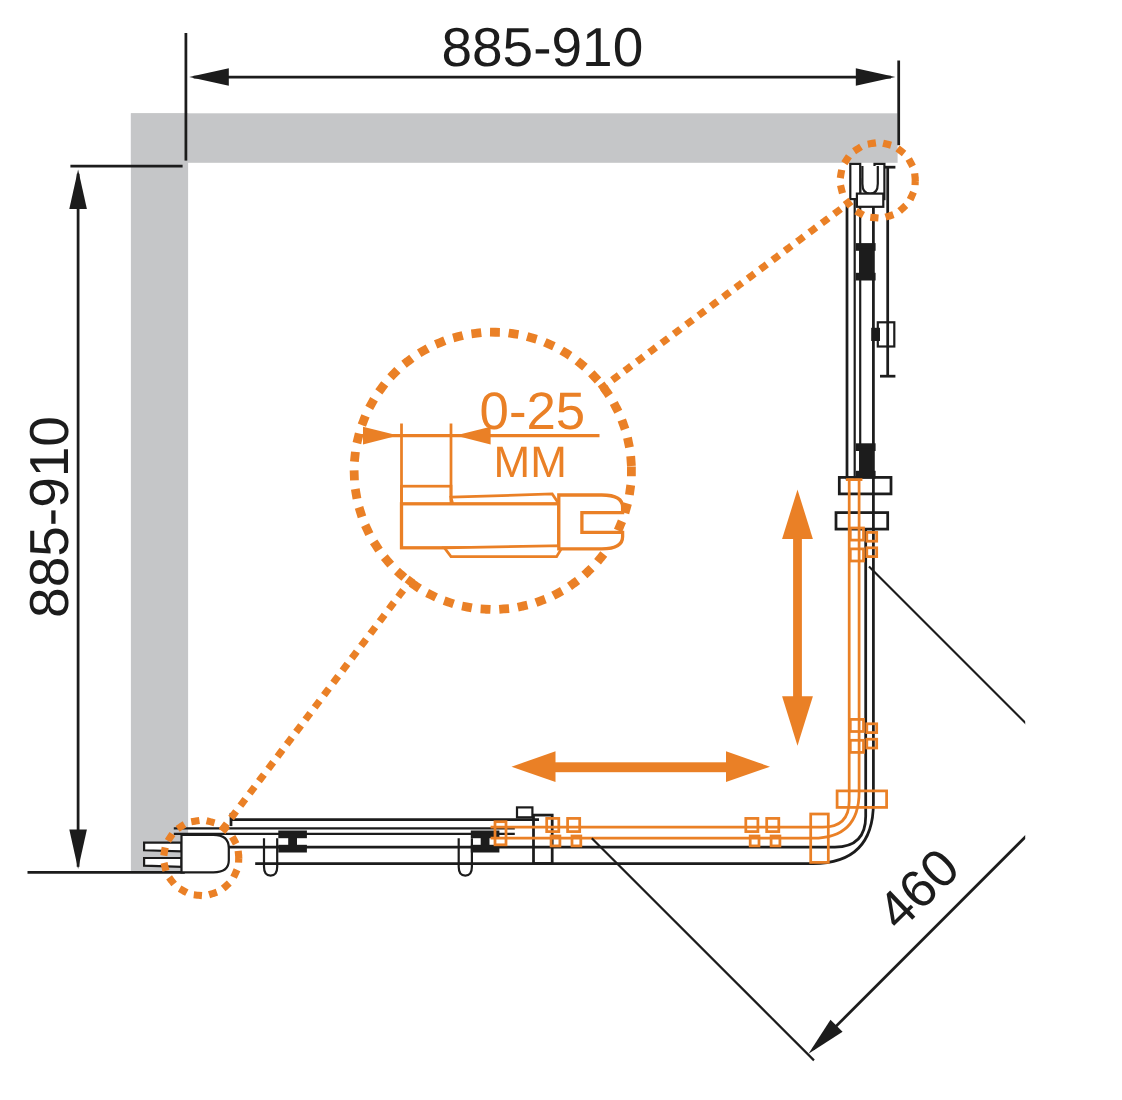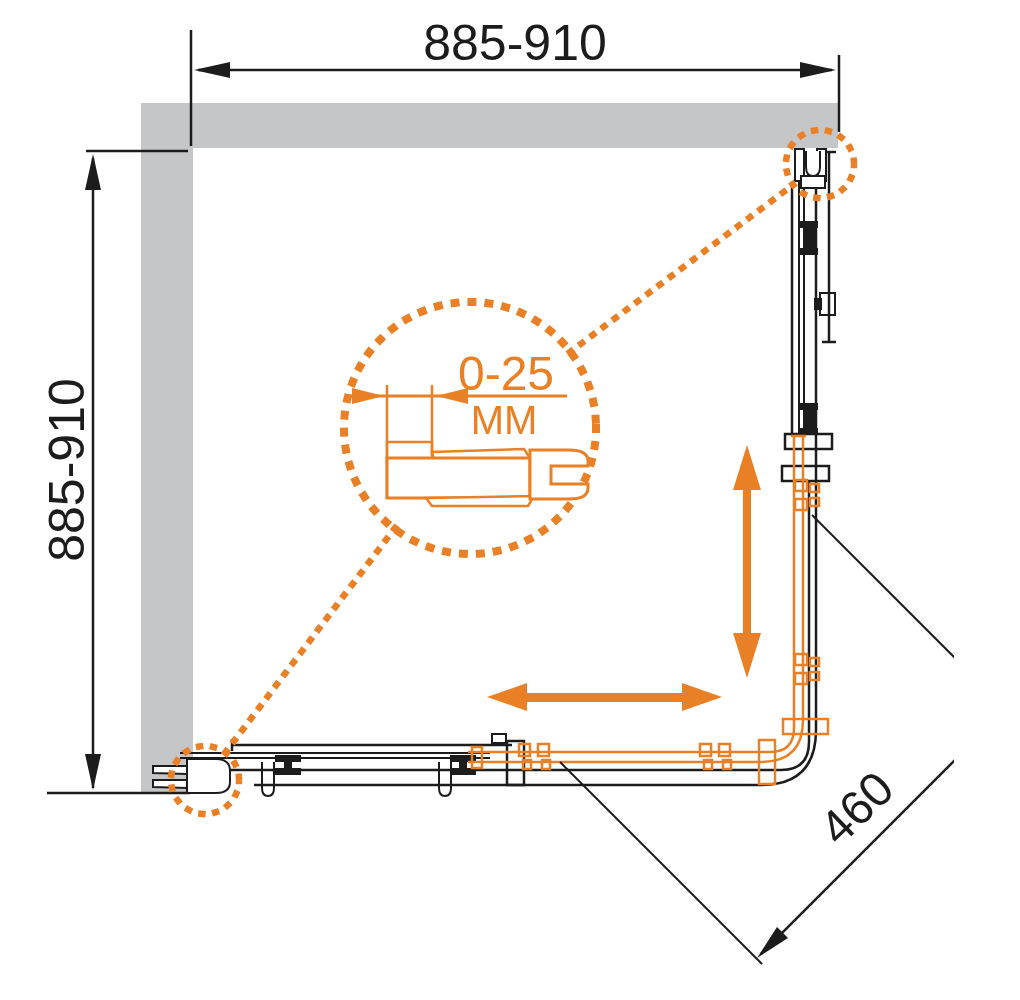--- a/index.html
+++ b/index.html
@@ -2,21 +2,20 @@
 <html><head>
 <meta charset="utf-8">
 <style>
   html,body{margin:0;padding:0;background:#ffffff;}
   .stage{
     position:relative;
     width:932px;height:1000px;
     background:#ffffff;
     overflow:hidden;
     font-family:"Liberation Sans", sans-serif;
-    margin-left:22px;
   }
   .stage svg{position:absolute;left:0;top:0;}
   svg text{
     font-family:"Liberation Sans", sans-serif;
     fill:#1c1c1c;
   }
   .dim-text{font-size:50px;}
   .diag-text{font-size:48px;}
   .detail-text{font-size:48px;fill:#ea8026;}
   .detail-unit{font-size:40px;fill:#ea8026;}

